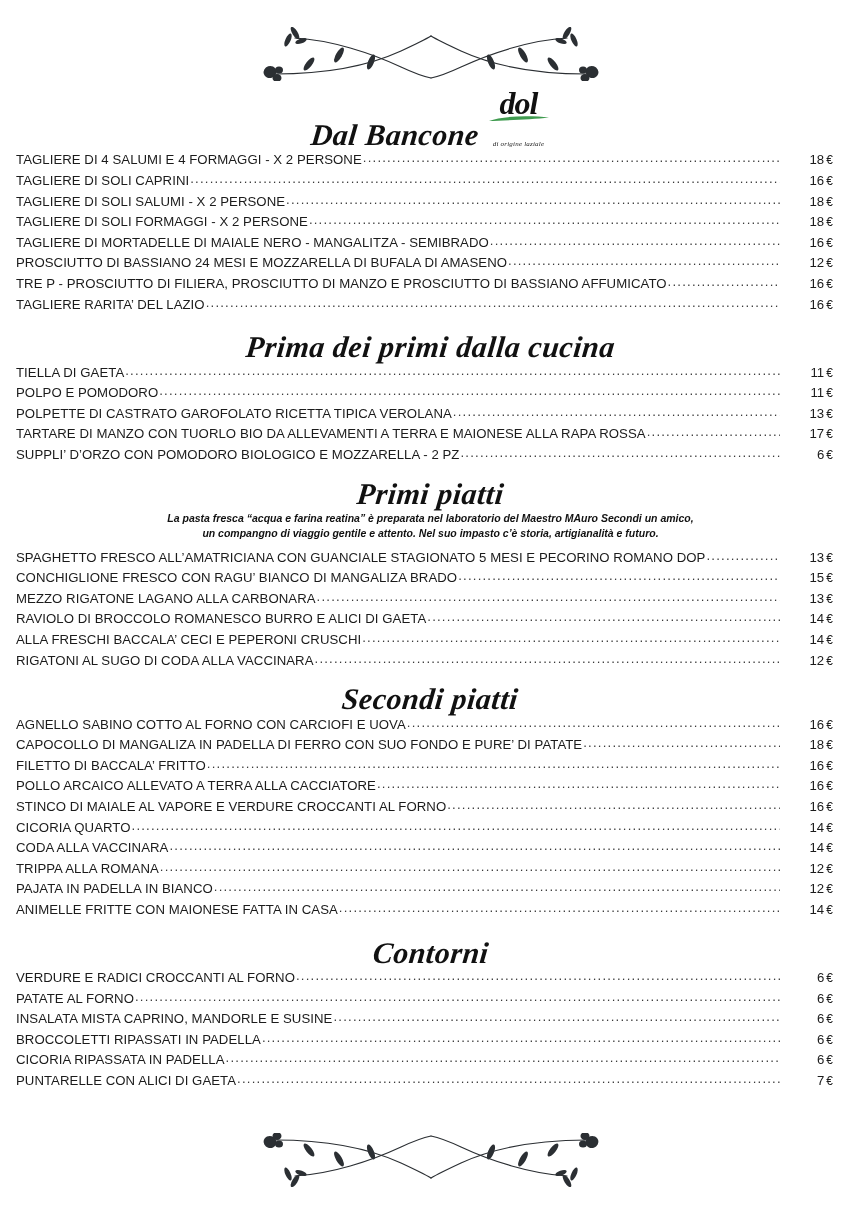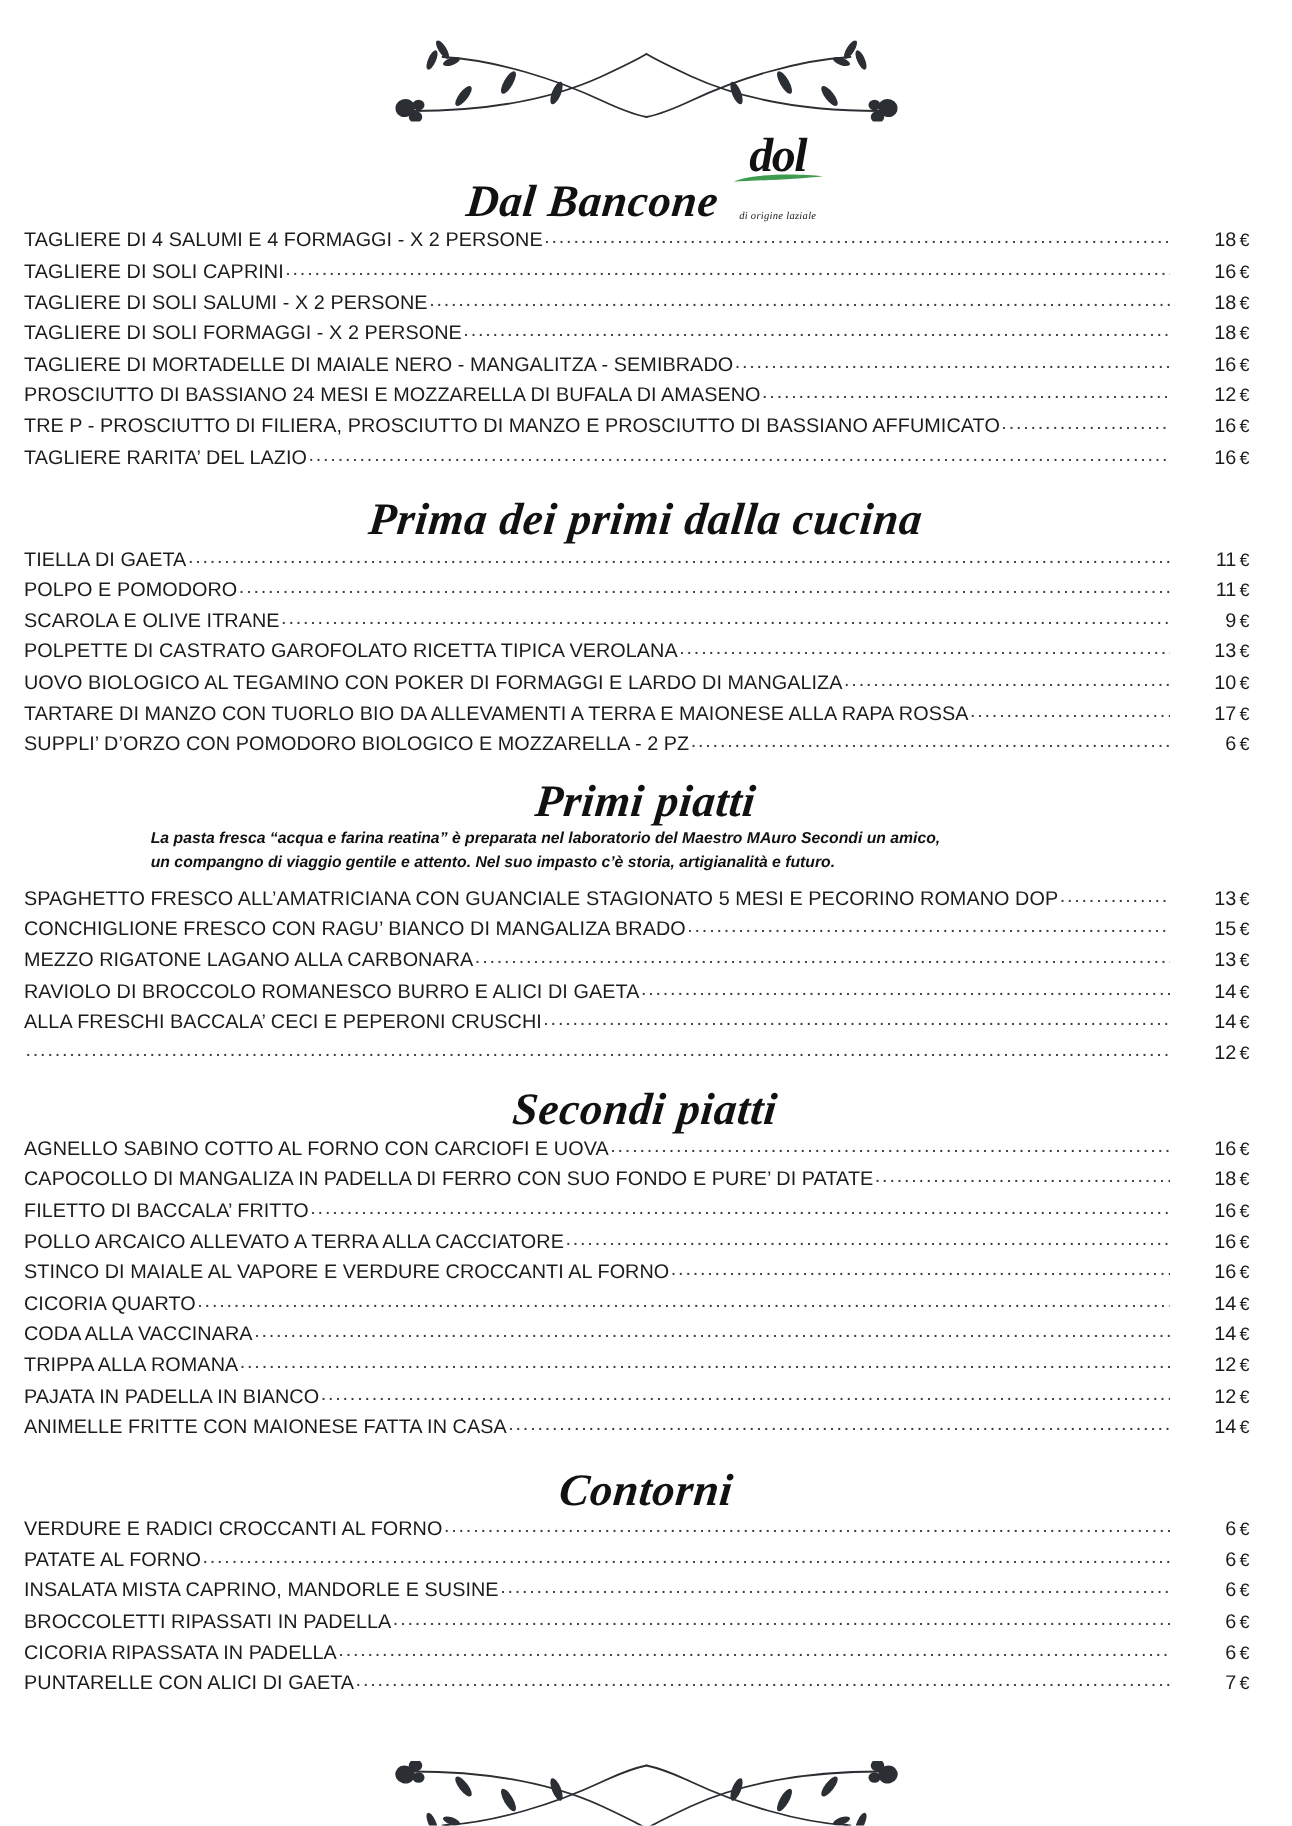--- a/index.html
+++ b/index.html
@@ -83,21 +83,21 @@
     font-style: italic;
     font-weight: normal;
     font-size: 7px;
     letter-spacing: 0.2px;
     color: #1b1b1b;
     margin-top: 18px;
   }
 
   
   .section-note {
-    text-align: left;
+    text-align: center;
     font-family: "Liberation Sans", sans-serif;
     font-style: italic;
     font-size: 10.5px;
     line-height: 1.45;
     color: #111;
     margin: 2px auto 0;
     max-width: 660px;
     font-weight: bold;
   }
 
@@ -257,33 +257,23 @@
         <span class="item-name">TIELLA DI GAETA</span>
         <span class="item-dots"></span>
         <span class="item-price"><span>11</span><span class="euro">€</span></span>
       </li>
     <li class="item">
         <span class="item-name">POLPO E POMODORO</span>
         <span class="item-dots"></span>
         <span class="item-price"><span>11</span><span class="euro">€</span></span>
       </li>
     <li class="item">
-        <span class="item-name">SCAROLA E OLIVE ITRANE</span>
-        <span class="item-dots"></span>
-        <span class="item-price"><span>9</span><span class="euro">€</span></span>
-      </li>
-    <li class="item">
         <span class="item-name">POLPETTE DI CASTRATO GAROFOLATO RICETTA TIPICA VEROLANA</span>
         <span class="item-dots"></span>
         <span class="item-price"><span>13</span><span class="euro">€</span></span>
-      </li>
-    <li class="item">
-        <span class="item-name">UOVO BIOLOGICO AL TEGAMINO CON POKER DI FORMAGGI E LARDO DI MANGALIZA</span>
-        <span class="item-dots"></span>
-        <span class="item-price"><span>10</span><span class="euro">€</span></span>
       </li>
     <li class="item">
         <span class="item-name">TARTARE DI MANZO CON TUORLO BIO DA ALLEVAMENTI A TERRA E MAIONESE ALLA RAPA ROSSA</span>
         <span class="item-dots"></span>
         <span class="item-price"><span>17</span><span class="euro">€</span></span>
       </li>
     <li class="item">
         <span class="item-name">SUPPLI’ D’ORZO CON POMODORO BIOLOGICO E MOZZARELLA - 2 PZ</span>
         <span class="item-dots"></span>
         <span class="item-price"><span>6</span><span class="euro">€</span></span>
@@ -318,20 +308,21 @@
         <span class="item-name">RAVIOLO DI BROCCOLO ROMANESCO BURRO E ALICI DI GAETA</span>
         <span class="item-dots"></span>
         <span class="item-price"><span>14</span><span class="euro">€</span></span>
       </li>
     <li class="item">
         <span class="item-name">ALLA FRESCHI BACCALA’ CECI E PEPERONI CRUSCHI</span>
         <span class="item-dots"></span>
         <span class="item-price"><span>14</span><span class="euro">€</span></span>
       </li>
     <li class="item">
+        <span class="item-name">RIGATONI AL SUGO DI CODA ALLA VACCINARA</span>
         <span class="item-dots"></span>
         <span class="item-price"><span>12</span><span class="euro">€</span></span>
       </li>
   </ul>
 
   <div class="gap-sm"></div>
 
   <div class="section-head">
     <span class="head-text">Secondi piatti</span>
   </div>

